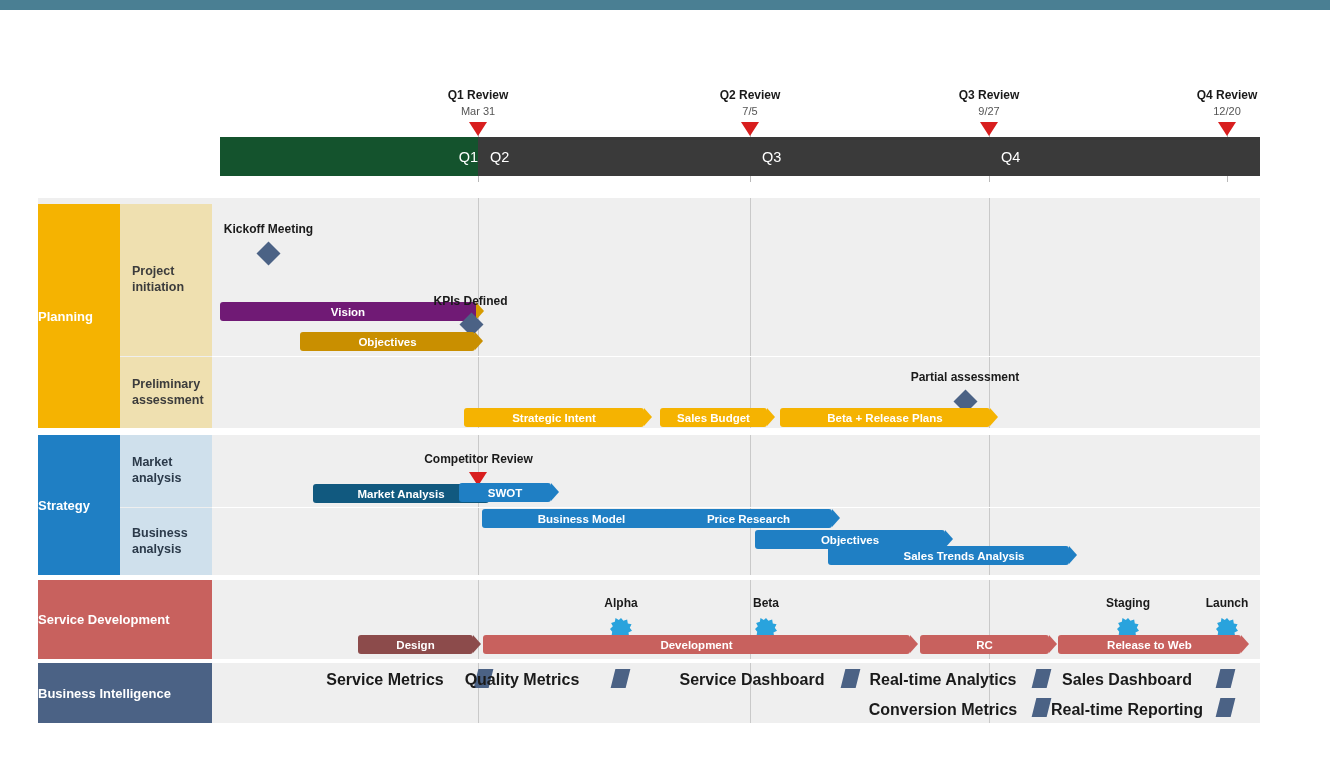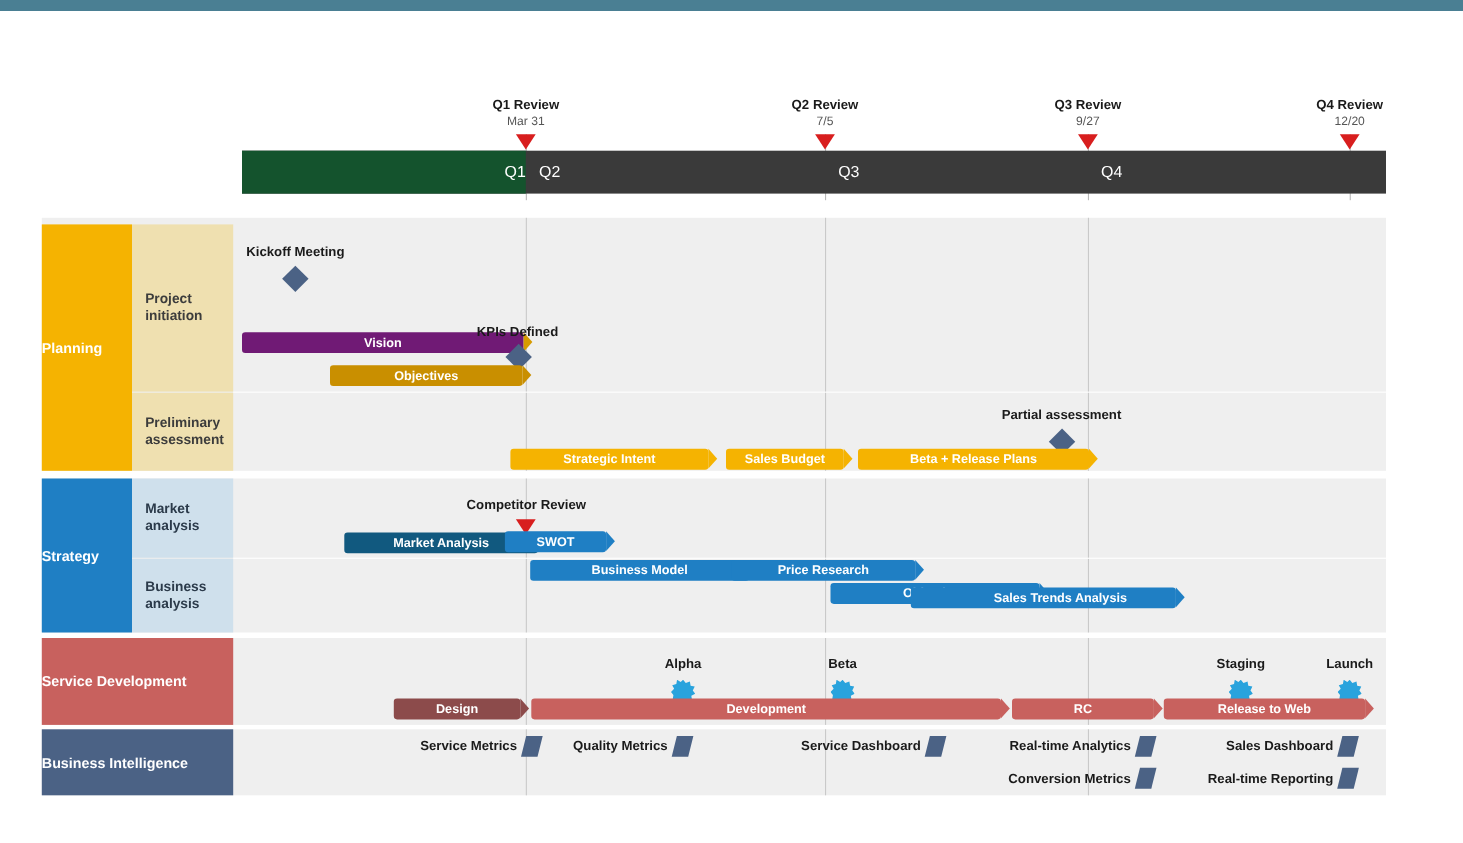--- a/index.html
+++ b/index.html
@@ -113,22 +113,22 @@
                        46% 88%, 31% 97%, 25% 81%, 7% 81%, 10% 63%,
                        0% 50%, 13% 37%, 5% 23%, 22% 17%, 25% 0%, 40% 9%);
   }
 
   
   .para {
     position: absolute; width: 15px; height: 19px; background: #4b6285;
     transform: skewX(-14deg);
   }
   .bilabel {
-    position: absolute; font-size: 12px; font-weight: bold; color: #1a1a1a;
-    white-space: nowrap; text-align: right;
+    position: absolute; font-size: 16px; font-weight: bold; color: #1a1a1a;
+    white-space: nowrap; text-align: center;
   }
 
   
   .vsep { position: absolute; width: 1px; background: #c9c9c9; }
 </style>
 </head>
 <body>
 
 <div id="topbar"></div>
 
@@ -256,21 +256,21 @@
 
   <div class="bar arrow c-blue" style="left:482px; top:499px; width:199px;justify-content:center;">
     <span>Business Model</span>
   </div>
   <div class="bar arrow c-blue" style="left:665px; top:499px; width:167px;">
     <span>Price Research</span>
   </div>
   <div class="bar arrow c-blue" style="left:755px; top:520px; width:190px;">
     <span>Objectives</span>
   </div>
-  <div class="bar arrow c-blue" style="left:828px; top:524px; width:241px;padding-left:31px;">
+  <div class="bar arrow c-blue" style="left:828px; top:536px; width:241px;padding-left:31px;">
     <span>Sales Trends Analysis</span>
   </div>
 
   <div class="abs band" style="left:38px; top:570px; width:1222px; height:79px;"></div>
   <div class="abs vsep" style="left:478px; top:570px; height:79px;"></div>
   <div class="abs vsep" style="left:750px; top:570px; height:79px;"></div>
   <div class="abs vsep" style="left:989px; top:570px; height:79px;"></div>
 
   <div class="abs catblock" style="left:38px; top:570px; width:174px; height:79px; background:#c8615e;">
     <span>Service Development</span>

